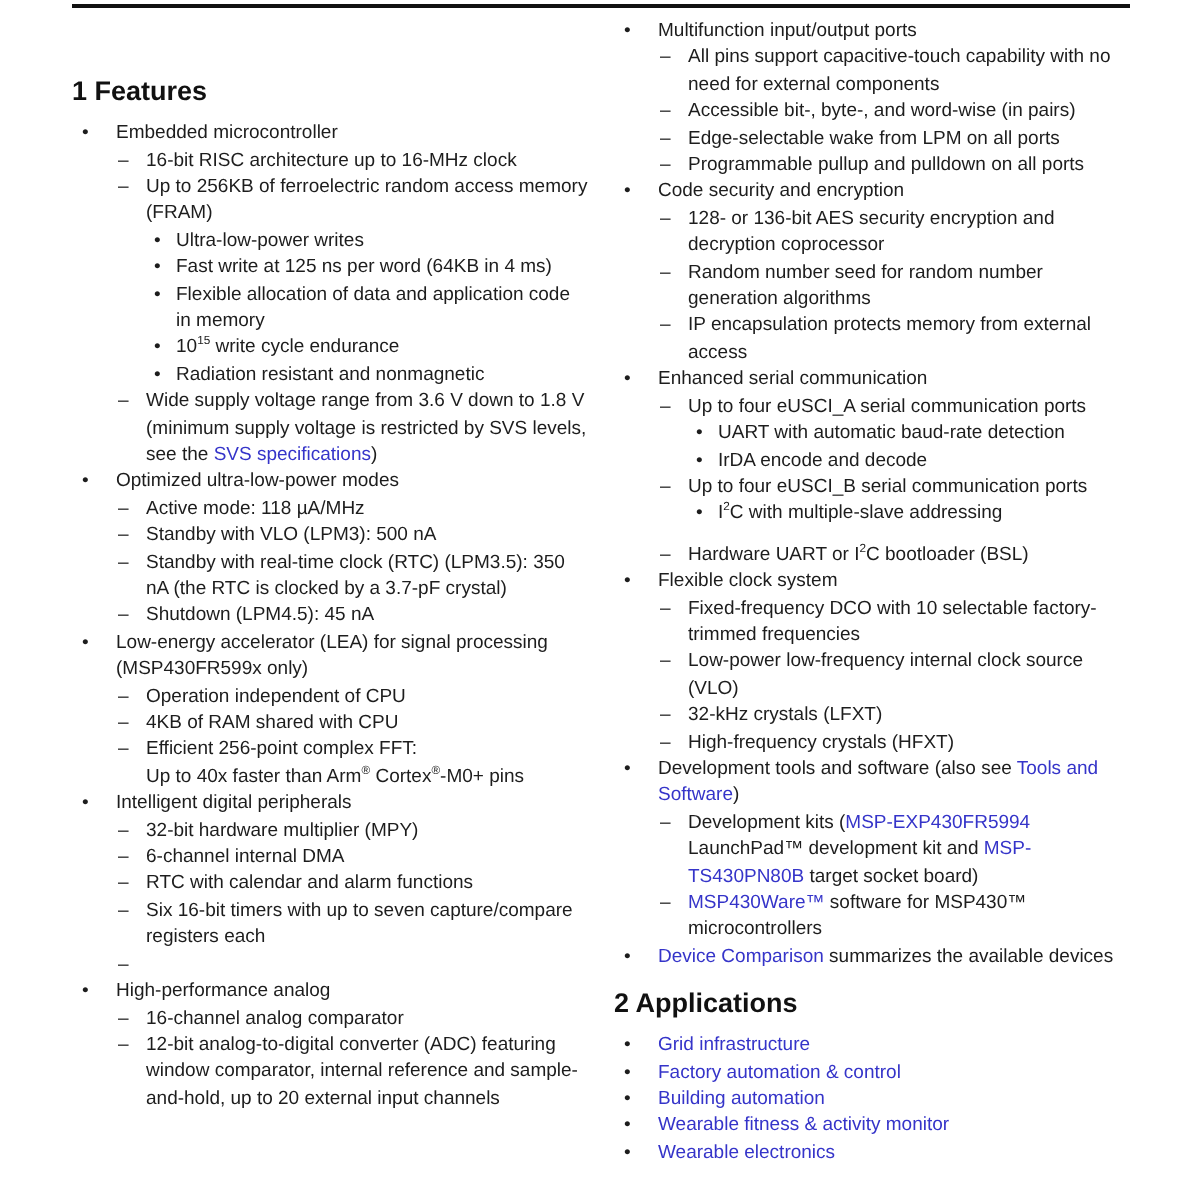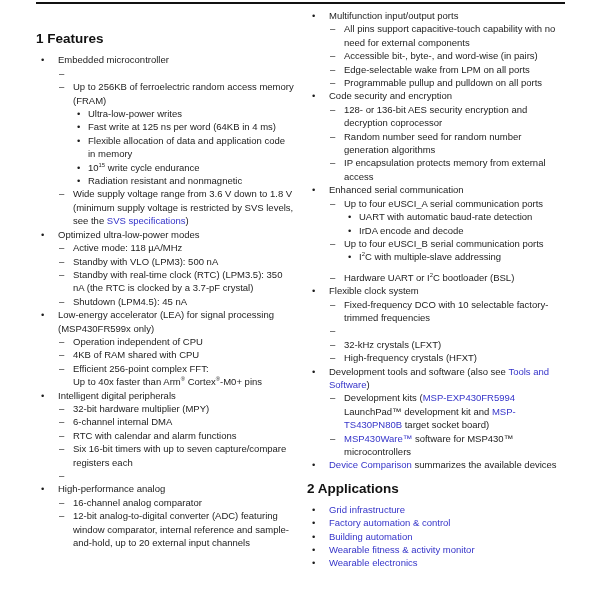--- a/index.html
+++ b/index.html
@@ -27,20 +27,21 @@
   <div class="top-rule"></div>
   <div class="columns">
     <div class="col">
         <div class="heading">1 Features</div>
         <div class="row lvl0">
           <span class="marker">•</span>
           <span class="txt"><span>Embedded microcontroller</span></span>
         </div>
         <div class="row lvl1">
           <span class="marker">–</span>
+          <span class="txt"><span>16-bit RISC architecture up to 16-MHz clock</span></span>
         </div>
         <div class="row lvl1">
           <span class="marker">–</span>
           <span class="txt"><span>Up to 256KB of ferroelectric random access memory (FRAM)</span></span>
         </div>
         <div class="row lvl2">
           <span class="marker">•</span>
           <span class="txt"><span>Ultra-low-power writes</span></span>
         </div>
         <div class="row lvl2">
@@ -204,20 +205,21 @@
         <div class="row lvl0">
           <span class="marker">•</span>
           <span class="txt"><span>Flexible clock system</span></span>
         </div>
         <div class="row lvl1">
           <span class="marker">–</span>
           <span class="txt"><span>Fixed-frequency DCO with 10 selectable factory-trimmed frequencies</span></span>
         </div>
         <div class="row lvl1">
           <span class="marker">–</span>
+          <span class="txt"><span>Low-power low-frequency internal clock source (VLO)</span></span>
         </div>
         <div class="row lvl1">
           <span class="marker">–</span>
           <span class="txt"><span>32-kHz crystals (LFXT)</span></span>
         </div>
         <div class="row lvl1">
           <span class="marker">–</span>
           <span class="txt"><span>High-frequency crystals (HFXT)</span></span>
         </div>
         <div class="row lvl0">

